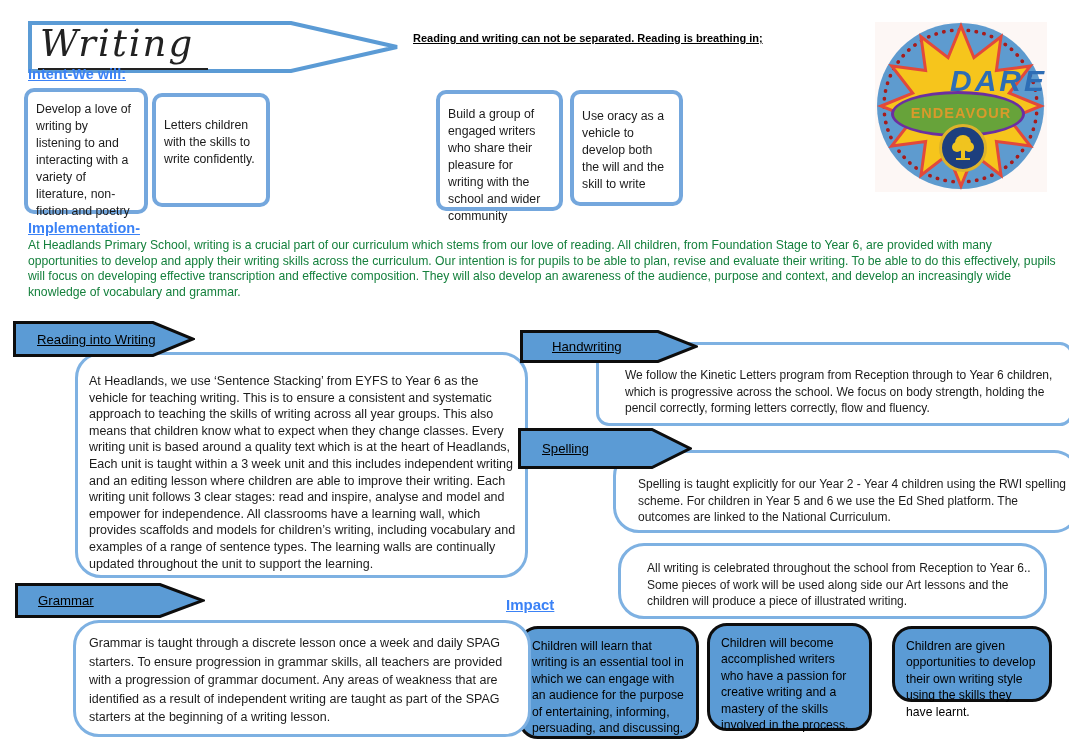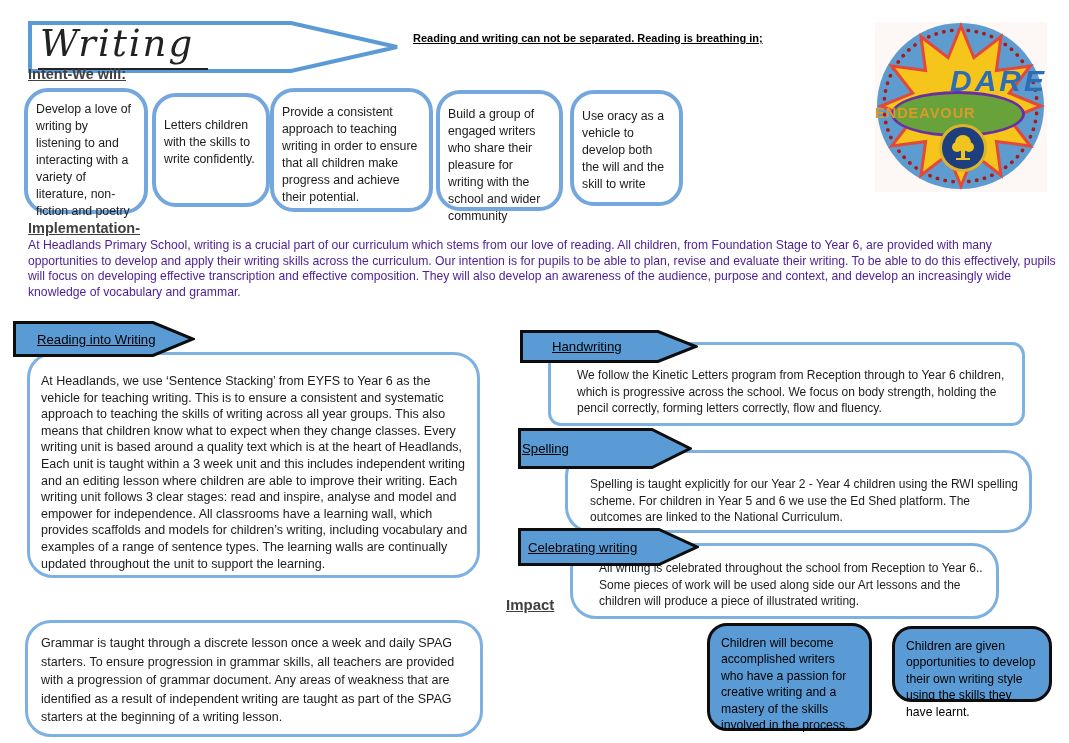--- a/index.html
+++ b/index.html
@@ -24,55 +24,55 @@
   .logo { position:absolute; left:875px; top:22px; width:172px; height:170px; background:#fdf7f5; }
   .logo-circle { position:absolute; left:2px; top:1px; width:167px; height:166px;
     border-radius:50%; background:#5e9bcf; }
   .logo-dots { position:absolute; left:7px; top:6px; width:157px; height:156px;
     border-radius:50%; border:4px dotted #a61c1c; }
   .logo-star { position:absolute; left:0; top:0; }
   .logo-ellipse { position:absolute; left:16px; top:69px; width:134px; height:46px;
     border-radius:50%; background:#67a33a; border:3px solid #6b2fa0; }
   .logo-dare { position:absolute; left:0; top:42px; width:100%; text-align:right;
     font-weight:bold; font-style:italic; font-size:30px; color:#2d6db5; letter-spacing:3px; }
-  .logo-endeavour { position:absolute; left:0; top:83px; width:100%; 
+  .logo-endeavour { position:absolute; left:0; top:83px; width:100%; text-align:center;
     font-weight:bold; font-size:14.5px; color:#d99a2b; letter-spacing:1px; }
   .logo-emblem { position:absolute; left:64px; top:102px; width:48px; height:48px;
     border-radius:50%; background:#1d3f7e; border:3px solid #ddb32a;
     display:flex; align-items:center; justify-content:center; }
   
   .heading { position:absolute; font-weight:bold; text-decoration:underline;
-    font-size:14.5px; color:#404040; }
+    font-size:14.5px; color:#3b82f6; }
   #intent-heading { left:28px; top:66px; }
   #implementation-heading { left:28px; top:220px; }
   #impact-heading { left:506px; top:596px; font-size:15px; }
   
   .intent-card { position:absolute; background:#fff; border:4px solid #74a7dd;
-    border-radius:24px; padding:9px 8px; font-size:12.3px; line-height:17px; color:#1b1b1b; }
+    border-radius:10px; padding:9px 8px; font-size:12.3px; line-height:17px; color:#1b1b1b; }
   #intent-0 { left:24px;  top:88px; width:124px; height:126px; }
   #intent-1 { left:152px; top:93px; width:118px; height:114px; padding-top:20px; }
   #intent-2 { left:270px; top:88px; width:163px; height:124px; padding-top:12px; }
   #intent-3 { left:436px; top:90px; width:127px; height:121px; padding-top:12px; }
   #intent-4 { left:570px; top:90px; width:113px; height:116px; padding-top:14px; }
   
   .impl-text { position:absolute; left:28px; top:238px; width:1030px;
-    font-size:12.2px; line-height:15.6px; color:#4c1d95; }
+    font-size:12.2px; line-height:15.6px; color:#15803d; }
   
   .arrow { position:absolute; display:flex; align-items:center; z-index:3; }
   .arrow svg { position:absolute; inset:0; }
   .arrow-label { position:relative; font-size:13.2px; color:#000;
     text-decoration:underline; white-space:nowrap; }
   #arrow-reading      { left:13px;  top:321px; width:182px; height:36px; }
   #arrow-grammar      { left:15px;  top:583px; width:190px; height:35px; }
   #arrow-handwriting  { left:520px; top:330px; width:178px; height:33px; }
   #arrow-spelling     { left:518px; top:428px; width:174px; height:41px; }
   #arrow-celebrating  { left:518px; top:528px; width:181px; height:38px; }
   
   .bubble { position:absolute; background:#fff; border:3px solid #7eb1e2;
-    border-radius:26px; z-index:1; color:#1b1b1b; }
+    border-radius:26px; z-index:1; color:#1b1b1b;margin-left:48px; }
   #reading-box     { left:27px;  top:352px; width:453px; height:226px;
     font-size:12.5px; line-height:16.6px; padding:18px 8px 0 11px; }
   #grammar-box     { left:25px;  top:620px; width:458px; height:117px;
     font-size:12.5px; line-height:18.5px; padding:11px 10px 0 13px; }
   #handwriting-box { left:548px; top:342px; width:477px; height:84px;
     font-size:12px; line-height:16.6px; padding:22px 6px 0 26px;border-radius:13px; }
   #spelling-box    { left:565px; top:450px; width:467px; height:83px;
     font-size:12px; line-height:16.6px; padding:23px 4px 0 22px; }
   #celebrating-box { left:570px; top:543px; width:429px; height:76px;
     font-size:12px; line-height:16.6px; padding:14px 4px 0 26px; }
@@ -122,78 +122,78 @@
     </div>
   </div>
 
   <div class="heading" id="intent-heading">Intent-We will:</div>
   <div class="intent-card" id="intent-0">
     <span>Develop a love of writing by listening to and interacting with a variety of literature, non-fiction and poetry</span>
   </div>
   <div class="intent-card" id="intent-1">
     <span>Letters children with the skills to write confidently.</span>
   </div>
-  <div class="intent-card" id="intent-2">
-    <span>Provide a consistent approach to teaching writing  in order to ensure that all children make progress and achieve their potential.</span>
-  </div>
   <div class="intent-card" id="intent-3">
     <span>Build a group of engaged writers who share their pleasure for writing with the school  and wider community</span>
   </div>
   <div class="intent-card" id="intent-4">
     <span>Use oracy as a vehicle to develop both the will and the skill to write</span>
   </div>
 
   <div class="heading" id="implementation-heading">Implementation-</div>
   <div class="impl-text">At Headlands Primary School, writing is a crucial part of our curriculum which stems from our love of reading.  All children, from Foundation Stage to Year 6, are provided with many opportunities to develop and apply their writing skills across the curriculum.  Our intention is for pupils to be able to plan, revise and evaluate their writing. To be able to do this effectively, pupils will focus on developing effective transcription and effective composition. They will also develop an awareness of the audience, purpose and context, and develop an increasingly wide knowledge of vocabulary and grammar.</div>
 
   <div class="arrow" id="arrow-reading">
     <svg width="182" height="36" viewBox="0 0 182 36">
       <polygon points="1.5,1.5 140,1.5 180,18 140,34.5 1.5,34.5" fill="#5b9bd5" stroke="#0d0d0d" stroke-width="3"></polygon>
     </svg>
     <span class="arrow-label" style="padding-left:24px">Reading into Writing</span>
   </div>
   <div class="bubble" id="reading-box">
     <span>At Headlands, we use ‘Sentence Stacking’ from EYFS to Year 6 as the vehicle for teaching writing.  This is to ensure a consistent and systematic approach to teaching the skills of writing across all year groups.  This also means that children know what to expect when they change classes. Every writing unit is based around a quality text which is at the heart of Headlands, Each unit is taught within a 3 week unit and this includes independent writing and an editing lesson where children are able to improve their writing. Each writing unit follows 3 clear stages: read and inspire, analyse and model and empower for independence. All classrooms have a learning wall, which provides scaffolds and models for children’s writing, including vocabulary and examples of a range of sentence types. The learning walls are continually updated throughout the unit to support the learning.</span>
   </div>
 
+  <div class="arrow" id="arrow-grammar">
+    <svg width="190" height="35" viewBox="0 0 190 35">
+      <polygon points="1.5,1.5 145,1.5 188,17.5 145,33.5 1.5,33.5" fill="#5b9bd5" stroke="#0d0d0d" stroke-width="3"></polygon>
+    </svg>
+    <span class="arrow-label" style="padding-left:23px">Grammar</span>
+  </div>
   <div class="bubble" id="grammar-box">
     <span>Grammar is taught through a discrete lesson once a week and daily SPAG starters. To ensure progression in grammar skills, all teachers are provided with  a progression of grammar document.  Any areas of weakness that are identified as a result of independent writing are taught as part of the SPAG starters at the beginning of a writing lesson.</span>
   </div>
 
   <div class="arrow" id="arrow-handwriting">
     <svg width="178" height="33" viewBox="0 0 178 33">
       <polygon points="1.5,1.5 138,1.5 176,16.5 138,31.5 1.5,31.5" fill="#5b9bd5" stroke="#0d0d0d" stroke-width="3"></polygon>
     </svg>
     <span class="arrow-label" style="padding-left:32px">Handwriting</span>
   </div>
   <div class="bubble" id="handwriting-box">
     <span>We follow the Kinetic Letters program from Reception through to Year 6 children, which is progressive across the school. We focus on body strength, holding the pencil correctly, forming letters correctly, flow and fluency.</span>
   </div>
 
   <div class="arrow" id="arrow-spelling">
     <svg width="174" height="41" viewBox="0 0 174 41">
       <polygon points="1.5,1.5 134,1.5 172,20.5 134,39.5 1.5,39.5" fill="#5b9bd5" stroke="#0d0d0d" stroke-width="3"></polygon>
     </svg>
-    <span class="arrow-label" style="padding-left:4px">Spelling</span>
+    <span class="arrow-label" style="padding-left:24px">Spelling</span>
   </div>
   <div class="bubble" id="spelling-box">
     <span>Spelling is taught explicitly for our Year 2 - Year 4 children using the RWI spelling scheme.  For children in Year 5 and 6 we use the Ed Shed platform. The outcomes are linked to the National Curriculum.</span>
   </div>
 
-  <div class="arrow" id="arrow-celebrating">
-    <svg width="181" height="38" viewBox="0 0 181 38">
-      <polygon points="1.5,1.5 141,1.5 179,19 141,36.5 1.5,36.5" fill="#5b9bd5" stroke="#0d0d0d" stroke-width="3"></polygon>
-    </svg>
-    <span class="arrow-label" style="padding-left:10px">Celebrating writing</span>
-  </div>
   <div class="bubble" id="celebrating-box">
     <span>All writing is celebrated throughout the school from Reception to Year 6.. Some pieces of work will be used along side our Art lessons and the children will produce a piece of illustrated writing.</span>
   </div>
 
   <div class="heading" id="impact-heading">Impact</div>
+  <div class="impact-card" id="impact-0">
+    <span>Children will learn that writing is an essential tool in which we can engage with an audience for the purpose of entertaining, informing, persuading, and discussing.</span>
+  </div>
   <div class="impact-card" id="impact-1">
     <span>Children will become accomplished writers who have a passion for creative writing and a mastery of the skills involved in the process.</span>
   </div>
   <div class="impact-card" id="impact-2">
     <span>Children are given opportunities to develop their own writing style using the skills they have learnt.</span>
   </div>
 
 </div>
 
 </body></html>

